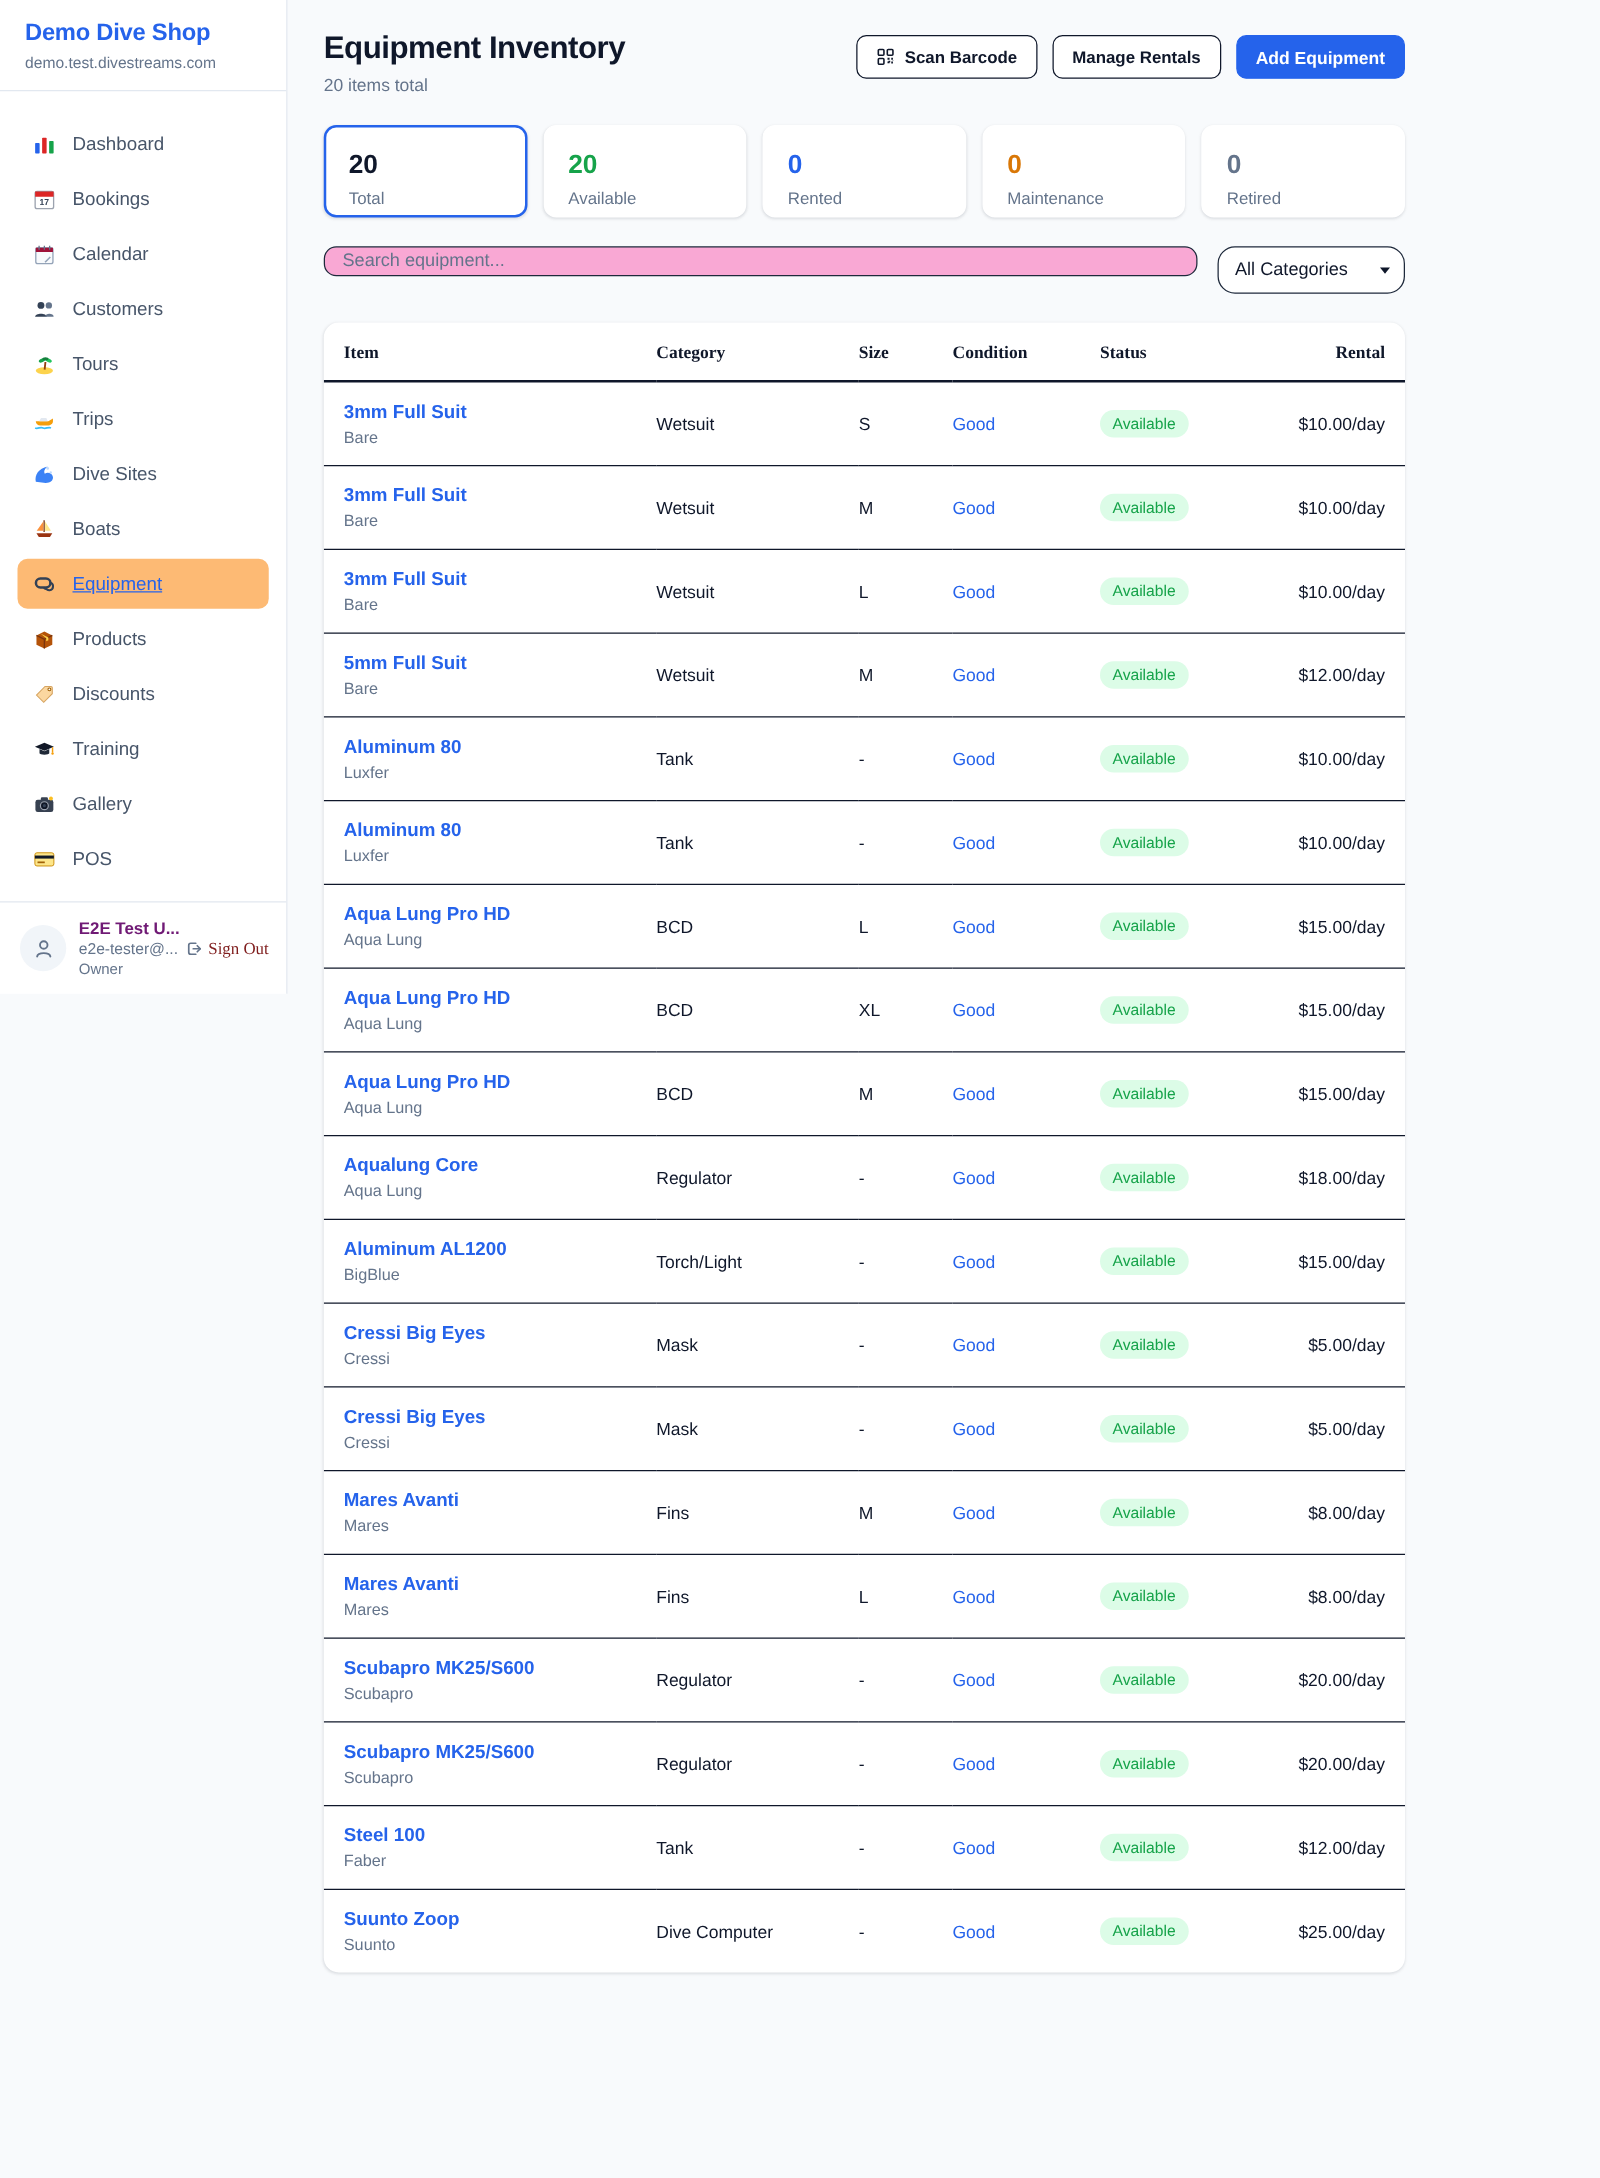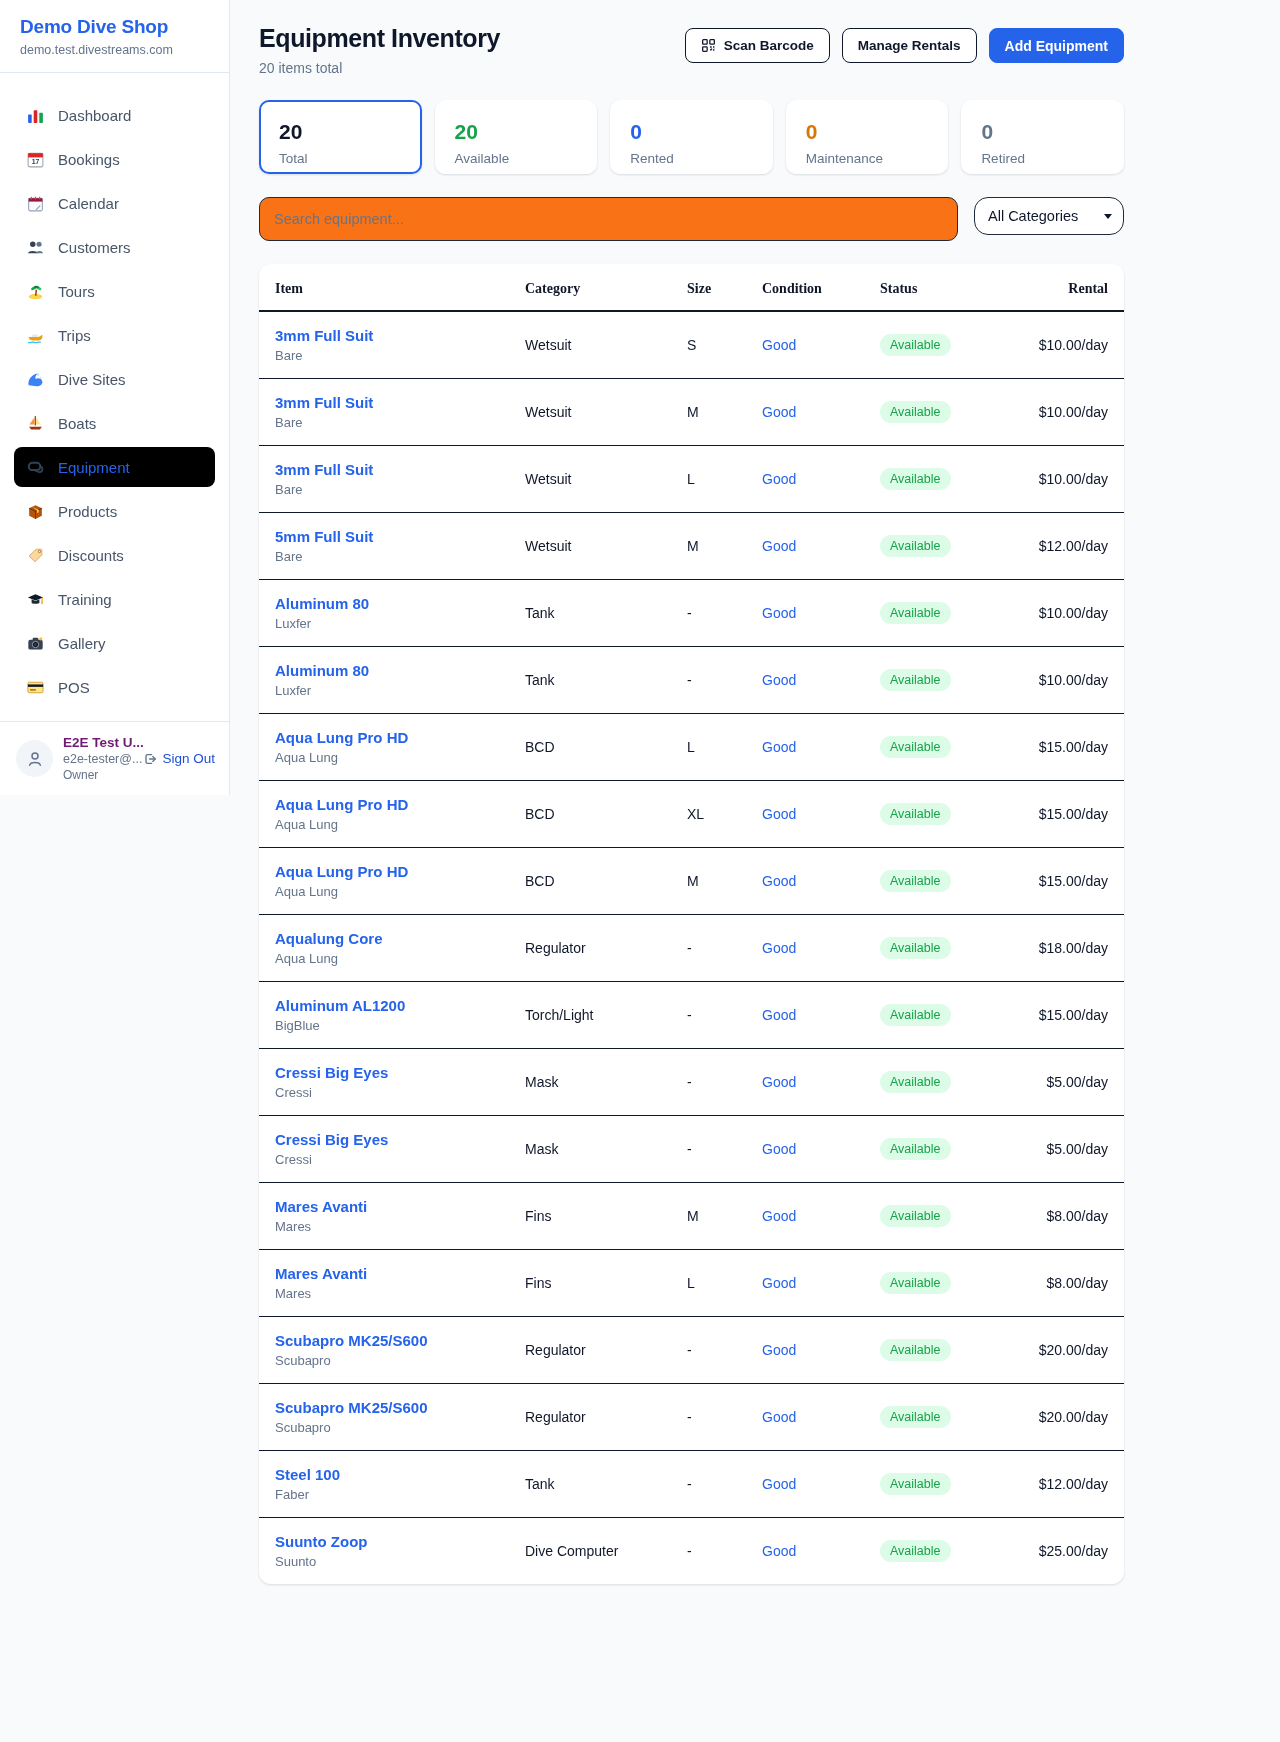--- a/index.html
+++ b/index.html
@@ -25,21 +25,21 @@
   .brand { color: #2563eb; font-size: 19px; font-weight: 800; letter-spacing: -0.2px; cursor: pointer; }
   .brand-domain { color: #64748b; font-size: 12.5px; margin-top: 5px; }
   .nav { padding: 22px 14px 10px; flex: 1; }
   .nav-item {
     display: flex; align-items: center; gap: 13px;
     height: 40px; padding: 0 12px; margin-bottom: 4px;
     border-radius: 8px; cursor: pointer;
     color: #475569; font-size: 15px;
   }
   .nav-item .nav-label { line-height: 1; padding-top: 1px; }
-  .nav-item.active { background: #000000; color: #2563eb; }
+  .nav-item.active { background: #fdba74; color: #2563eb; text-decoration: underline; }
   .nav-icon { width: 19px; height: 19px; display: inline-flex; align-items: center; justify-content: center; }
   .nav-icon svg { width: 19px; height: 19px; }
 
   .user-block {
     border-top: 1px solid #e2e8f0;
     padding: 13px 14px 14px 16px;
     display: flex; align-items: center; gap: 10px;
   }
   .avatar {
     width: 37px; height: 37px; border-radius: 50%;
@@ -47,21 +47,21 @@
     display: flex; align-items: center; justify-content: center;
   }
   .avatar svg { width: 20px; height: 20px; }
   .user-info { flex: 1; min-width: 0; }
   .user-name { font-size: 13.5px; font-weight: 700; color: #701a75; white-space: nowrap; }
   .user-email { font-size: 12.5px; color: #64748b; margin-top: 2px; white-space: nowrap; }
   .user-role { font-size: 12px; color: #64748b; margin-top: 2px; }
   .signout-btn {
     display: flex; align-items: center; gap: 4px;
     background: none; border: none; cursor: pointer;
-    color: #1d4ed8; font-size: 13.5px; font-family: Liberation Sans, sans-serif;
+    color: #7f1d1d; font-size: 13.5px; font-family: Liberation Serif, serif;
     flex: none; padding: 0;
   }
   .signout-btn svg { width: 16px; height: 16px; }
 
   
   .main { padding: 24px 0 0 29px; }
   .content { width: 865px; }
   .page-head { display: flex; justify-content: space-between; align-items: flex-start; }
   .page-title { font-size: 25px; font-weight: 800; letter-spacing: -0.4px; color: #0f172a; }
   .page-subtitle { font-size: 14px; color: #64748b; margin-top: 7px; }
@@ -84,24 +84,24 @@
     box-shadow: 0 1px 2px rgba(15,23,42,.05), 0 1px 3px rgba(15,23,42,.08);
     padding: 13px 19px 0; font-family: inherit;
   }
   .stat-card.active { border: 2px solid #2563eb; padding: 12px 18px 0; }
   .stat-value { font-size: 21px; font-weight: 800; line-height: 1; }
   .stat-label { font-size: 13.5px; color: #64748b; margin-top: 9px; }
 
   
   .filter-row { display: flex; gap: 16px; margin-top: 23px; }
   .search-input {
-    flex: 1; height: 44px;
+    flex: 1; height: 24px;
     border: 1.4px solid #1e293b; border-radius: 10px;
     padding: 0 14px; font-size: 14.5px; font-family: inherit;
-    background: #f97316; color: #0f172a; outline: none;
+    background: #f9a8d4; color: #0f172a; outline: none;
   }
   .search-input::placeholder { color: #64748b; }
   .select-wrap { position: relative; width: 150px; flex: none; }
   .select-wrap::after {
     content: ""; position: absolute; right: 12px; top: 17px;
     border-left: 4.5px solid transparent; border-right: 4.5px solid transparent;
     border-top: 5.5px solid #0f172a; pointer-events: none;
   }
   .category-select {
     width: 100%; height: 38px; appearance: none; -webkit-appearance: none;

